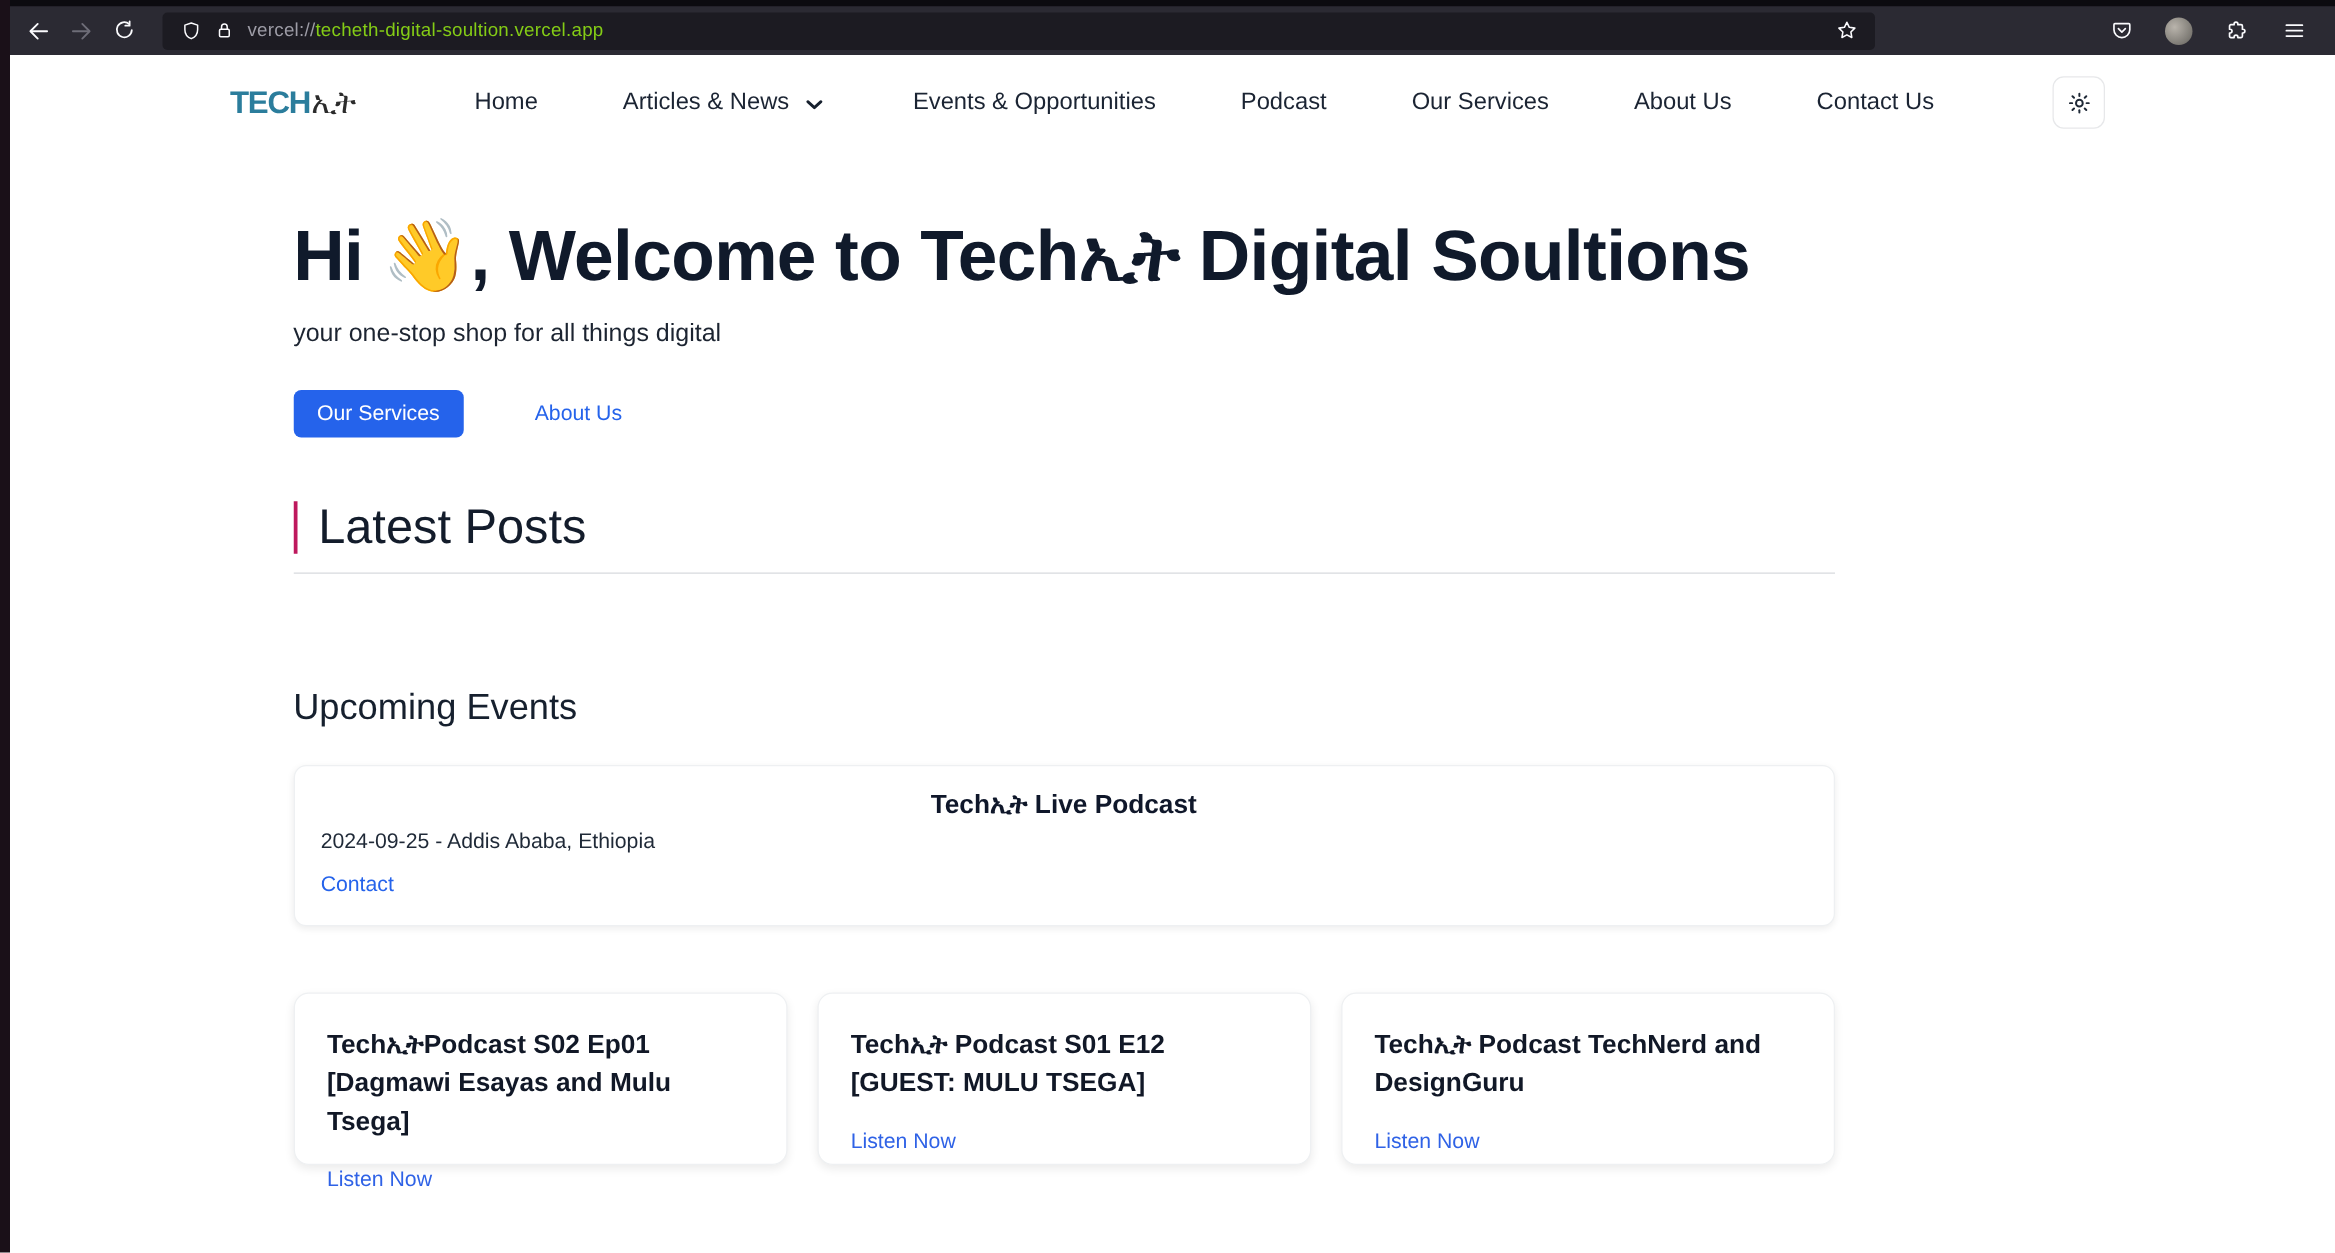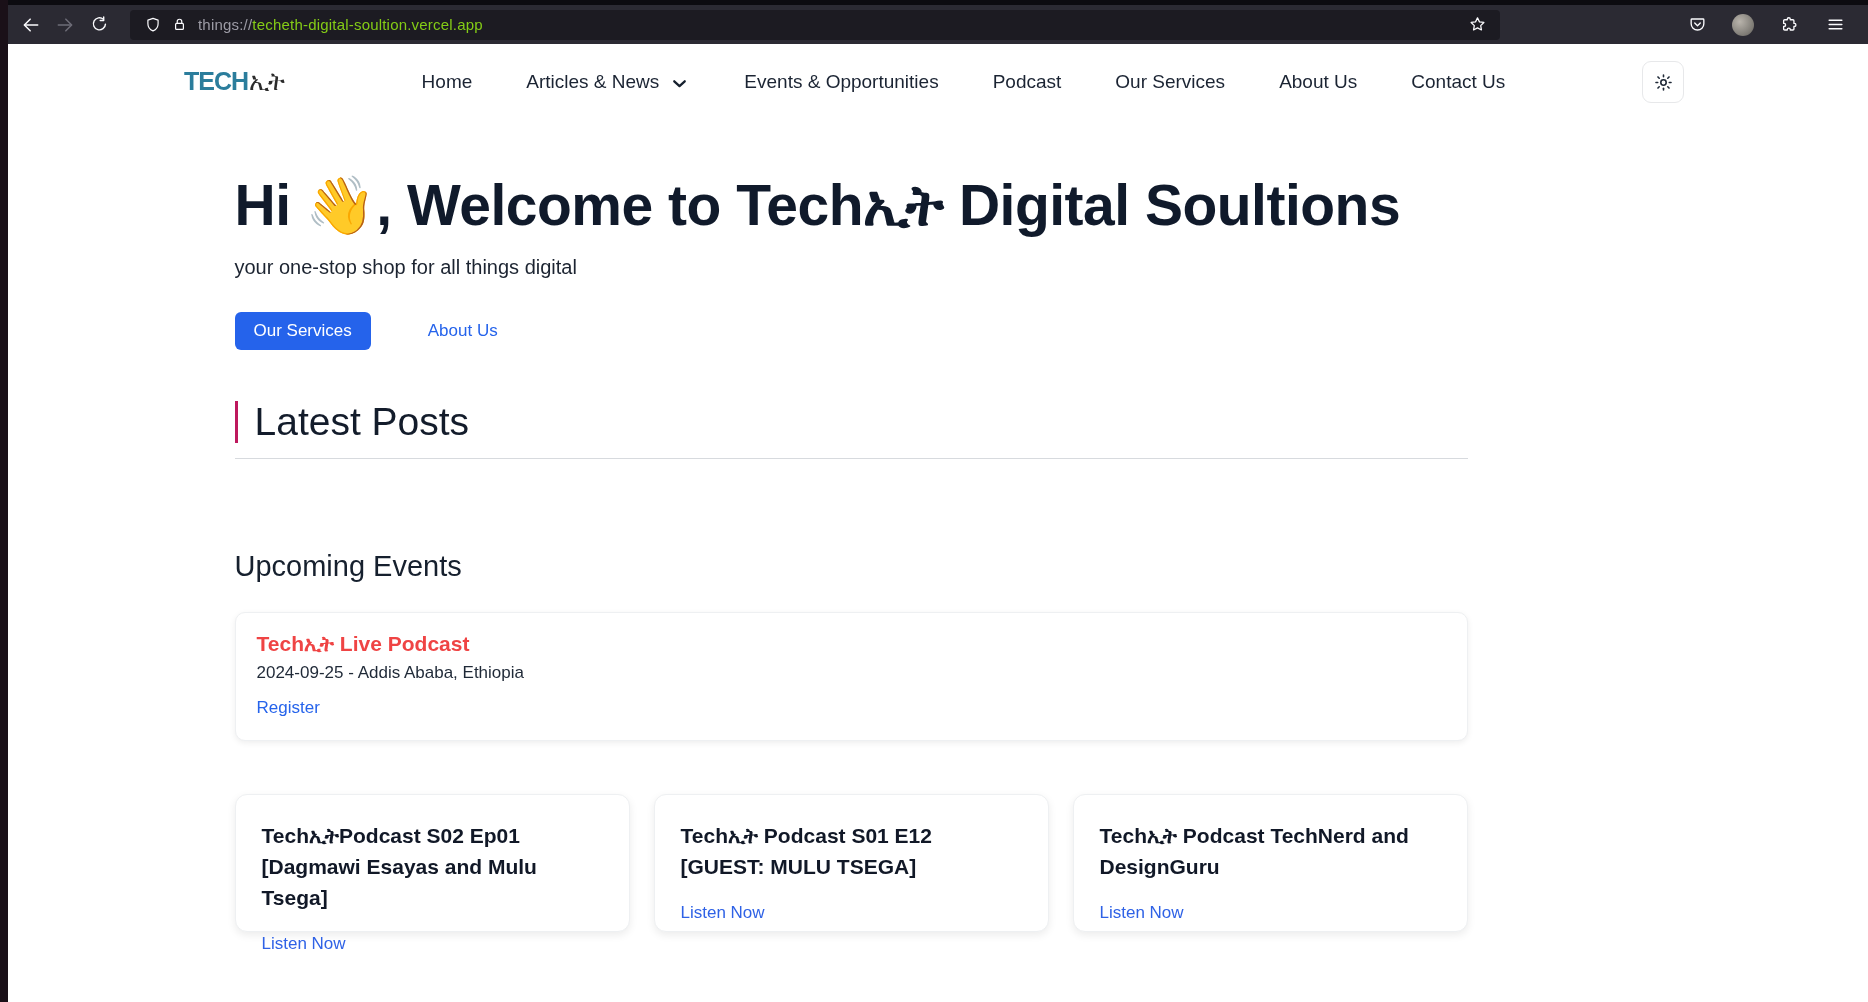--- a/index.html
+++ b/index.html
@@ -32,21 +32,21 @@
                  background:radial-gradient(circle at 35% 35%, #b9b4ac, #7d7a74 70%, #5f5c58); }
 
   
   .site-header { position:absolute; top:44px; left:0; width:1868px; height:76px; background:#fff;
                  display:flex; align-items:center; }
   .header-inner { width:1500px; margin:0 auto; display:flex; align-items:center; }
   .logo { display:flex; align-items:baseline; cursor:pointer; flex:none; }
   .logo-tech { font-size:25px; font-weight:700; letter-spacing:-1px; color:#2b7d9c; }
   .logo-et { font-size:25px; font-weight:400; color:#2b2b2b; margin-left:1px; }
 
-  .main-nav { flex:1; display:flex; justify-content:center; align-items:center; gap:54px; }
+  .main-nav { flex:1; display:flex; justify-content:center; align-items:center; gap:68px; }
   .nav-item { font-size:19px; color:#1b2433; cursor:pointer; display:flex; align-items:center; gap:10px; white-space:nowrap; }
   .nav-item svg { margin-top:2px; }
 
   .theme-toggle { flex:none; width:42px; height:42px; border:1px solid #e7e8ea; border-radius:9px;
                   background:#fff; display:flex; align-items:center; justify-content:center; cursor:pointer; }
 
   
   .container { width:1233px; margin:0 auto; }
   .page { position:absolute; top:120px; left:0; width:1702px; }
 
@@ -61,21 +61,21 @@
   .latest { margin-top:51px; }
   .latest-title { font-size:39px; font-weight:400; color:#131c2b; line-height:1.1;
                   border-left:3px solid #be185d; padding-left:17px; }
   .latest-rule { border:none; border-top:1px solid #d7dade; margin-top:15px; }
 
   .section-heading { font-size:29px; font-weight:400; color:#16202e; }
   .events-section { margin-top:91px; }
 
   .event-card { margin-top:29px; background:#fff; border:1px solid #eef0f2; border-radius:10px;
                 box-shadow:0 2px 6px rgba(0,0,0,.07); padding:19px 21px 22px; }
-  .event-name { font-size:21px; font-weight:700; color:#ef4444; }
+  .event-name { font-size:21px; font-weight:700; color:#0f172a;text-align:center; }
   .event-meta { margin-top:7px; font-size:17px; color:#1f2937; }
   .event-link { display:inline-block; margin-top:15px; color:#2563eb; font-size:17px; cursor:pointer; text-decoration:none; }
 
   .podcasts-section { margin-top:53px; }
   .podcast-grid { margin-top:31px; display:grid; grid-template-columns:repeat(3,1fr); gap:24px; }
   .podcast-card { background:#fff; border:1px solid #eef0f2; border-radius:12px;
                   box-shadow:0 3px 8px rgba(0,0,0,.08); padding:25px 26px; height:138px; }
   .podcast-title { font-size:21px; font-weight:700; color:#111827; line-height:31px; }
   .podcast-link { display:inline-block; margin-top:21px; color:#2f62e6; font-size:17px; cursor:pointer; text-decoration:none; }
 </style>
@@ -107,21 +107,21 @@
       <svg width="18" height="18" viewBox="0 0 24 24" fill="none" stroke="#fbfbfe" stroke-width="1.6" stroke-linejoin="round">
           <path d="M12 3.2l6.8 2.3v4.8c0 4.9-3.1 8.1-6.8 9.6-3.7-1.5-6.8-4.7-6.8-9.6V5.5z"></path>
         </svg>
     </span>
     <span class="url-icon">
       <svg width="17" height="17" viewBox="0 0 24 24" fill="none" stroke="#fbfbfe" stroke-width="1.7" stroke-linejoin="round">
           <rect x="6.5" y="10.5" width="11" height="8.5" rx="1.4"></rect>
           <path d="M8.8 10.5V7.8a3.2 3.2 0 0 1 6.4 0v2.7"></path>
         </svg>
     </span>
-    <span class="url-text"><span class="url-scheme">things://</span><span class="url-host">techeth-digital-soultion.vercel.app</span></span>
+    <span class="url-text"><span class="url-scheme">vercel://</span><span class="url-host">techeth-digital-soultion.vercel.app</span></span>
     <span class="spacer"></span>
     <span class="url-icon">
       <svg width="19" height="19" viewBox="0 0 24 24" fill="none" stroke="#fbfbfe" stroke-width="1.6" stroke-linejoin="round">
           <path d="M12 3.6l2.5 5.05 5.55.8-4.02 3.92.95 5.53L12 16.28 7.02 18.9l.95-5.53L3.95 9.45l5.55-.8z"></path>
         </svg>
     </span>
   </div>
 
   <div class="chrome-right">
     <div class="chrome-btn">
@@ -213,21 +213,21 @@
     <section class="latest">
       <h2 class="latest-title">Latest Posts</h2>
       <hr class="latest-rule">
     </section>
 
     <section class="events-section">
       <h2 class="section-heading">Upcoming Events</h2>
       <div class="event-card">
         <div class="event-name">Techኢት Live Podcast</div>
         <div class="event-meta">2024-09-25 - Addis Ababa, Ethiopia</div>
-        <a class="event-link">Register</a>
+        <a class="event-link">Contact</a>
       </div>
     </section>
 
     <section class="podcasts-section">
       <div class="podcast-grid">
         <div class="podcast-card">
           <div class="podcast-title">TechኢትPodcast S02 Ep01 [Dagmawi Esayas and Mulu Tsega]</div>
           <a class="podcast-link">Listen Now</a>
         </div>
         <div class="podcast-card">

